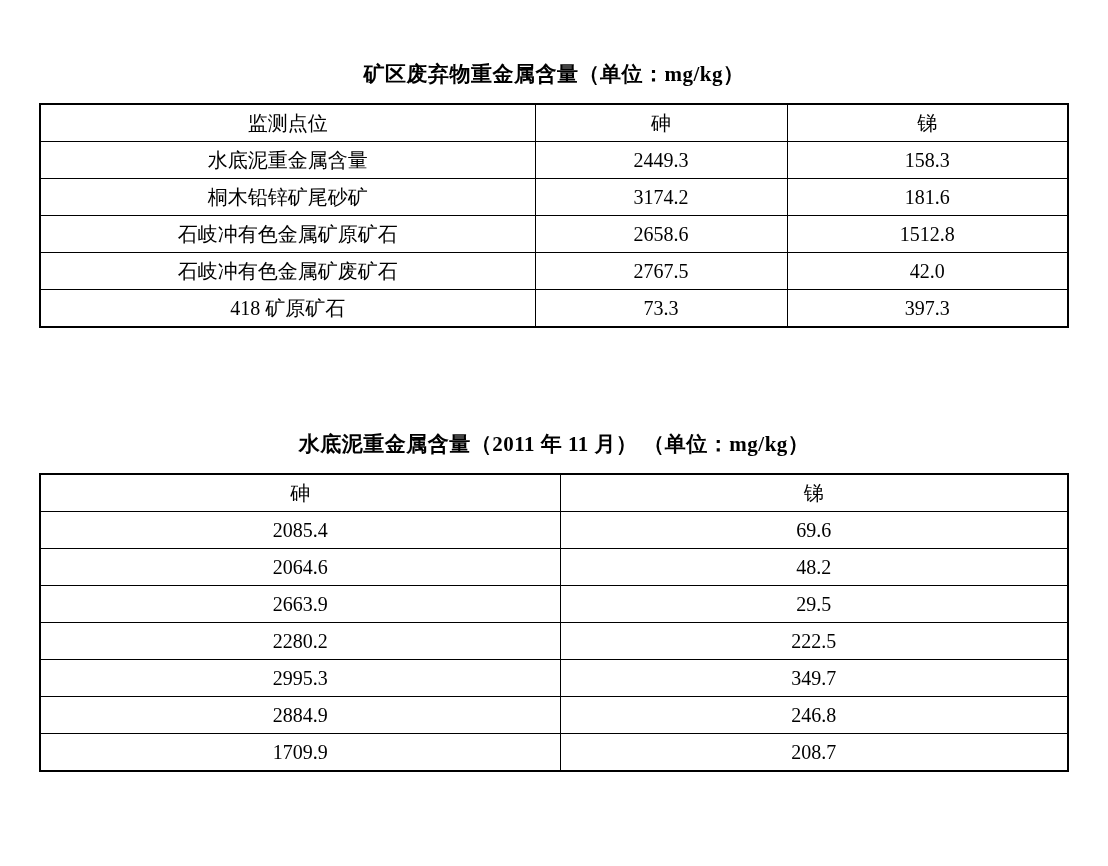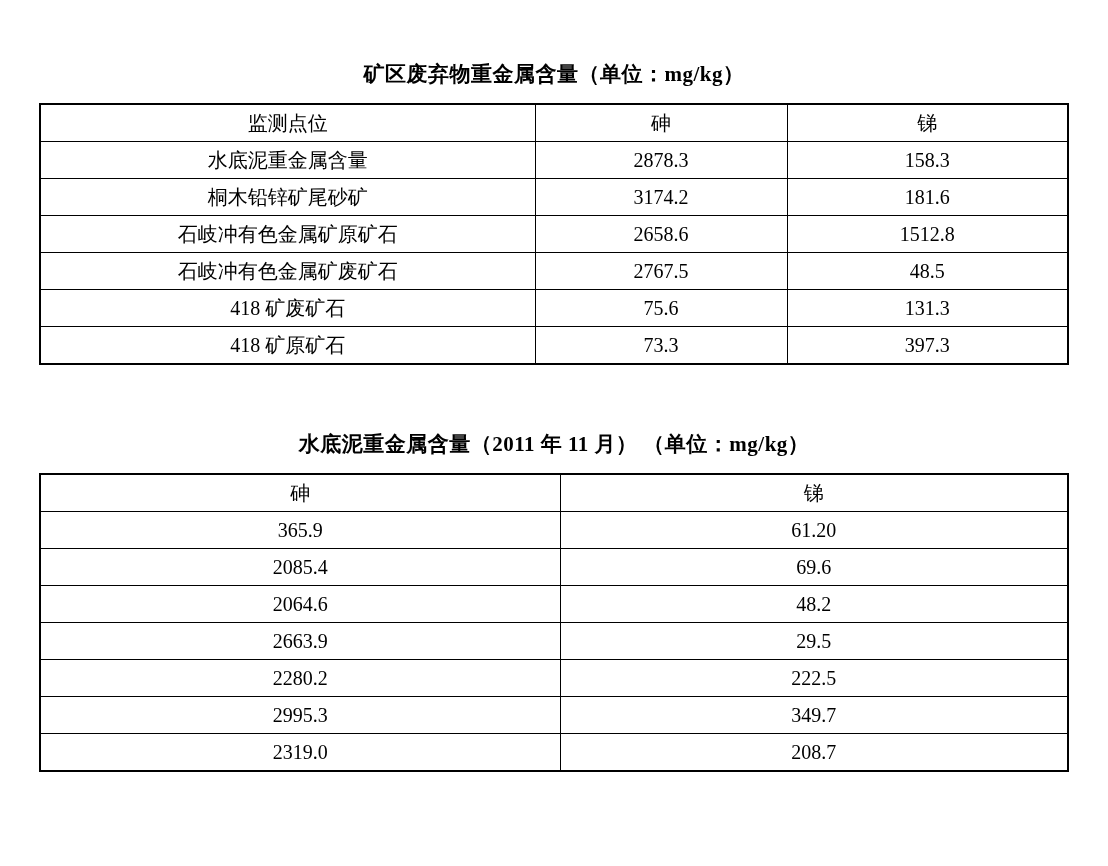--- a/index.html
+++ b/index.html
@@ -88,42 +88,37 @@
           <col class="c3">
         </colgroup>
       <tbody>
         <tr>
           <td>监测点位</td>
           <td>砷</td>
           <td>锑</td>
         </tr>
         <tr>
           <td>水底泥重金属含量</td>
-          <td class="num">2878.3</td>
+          <td class="num">2449.3</td>
           <td class="num">158.3</td>
         </tr>
         <tr>
           <td>桐木铅锌矿尾砂矿</td>
           <td class="num">3174.2</td>
           <td class="num">181.6</td>
         </tr>
         <tr>
           <td>石岐冲有色金属矿原矿石</td>
           <td class="num">2658.6</td>
           <td class="num">1512.8</td>
         </tr>
         <tr>
           <td>石岐冲有色金属矿废矿石</td>
           <td class="num">2767.5</td>
-          <td class="num">48.5</td>
-        </tr>
-        <tr>
-          <td>418 矿废矿石</td>
-          <td class="num">75.6</td>
-          <td class="num">131.3</td>
+          <td class="num">42.0</td>
         </tr>
         <tr>
           <td>418 矿原矿石</td>
           <td class="num">73.3</td>
           <td class="num">397.3</td>
         </tr>
       </tbody>
     </table>
   </div>
 
@@ -133,44 +128,44 @@
       <colgroup>
           <col class="c1">
           <col class="c2">
         </colgroup>
       <tbody>
         <tr>
           <td>砷</td>
           <td>锑</td>
         </tr>
         <tr>
-          <td class="num">365.9</td>
-          <td class="num">61.20</td>
-        </tr>
-        <tr>
           <td class="num">2085.4</td>
           <td class="num">69.6</td>
         </tr>
         <tr>
           <td class="num">2064.6</td>
           <td class="num">48.2</td>
         </tr>
         <tr>
           <td class="num">2663.9</td>
           <td class="num">29.5</td>
         </tr>
         <tr>
           <td class="num">2280.2</td>
           <td class="num">222.5</td>
         </tr>
         <tr>
           <td class="num">2995.3</td>
           <td class="num">349.7</td>
         </tr>
         <tr>
-          <td class="num">2319.0</td>
+          <td class="num">2884.9</td>
+          <td class="num">246.8</td>
+        </tr>
+        <tr>
+          <td class="num">1709.9</td>
           <td class="num">208.7</td>
         </tr>
       </tbody>
     </table>
   </div>
 
 </div>
 
 </body></html>

